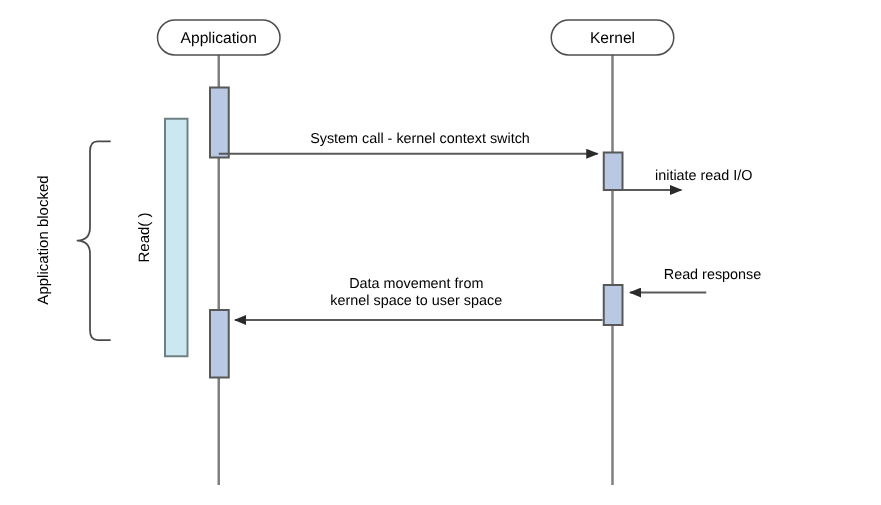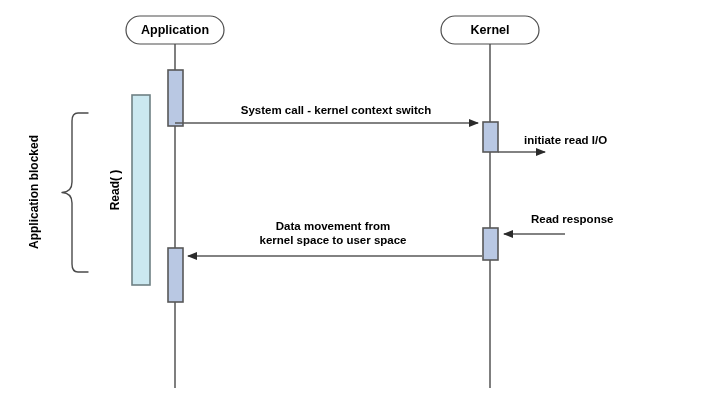--- a/index.html
+++ b/index.html
@@ -12,21 +12,20 @@
     width: 705px;
     height: 404px;
     overflow: hidden;
     font-family: "Liberation Sans", sans-serif;
   }
   #diagram-root {
     position: relative;
     width: 705px;
     height: 404px;
     background: #ffffff;
-    font-weight: bold;
   }
   svg.diagram-canvas {
     display: block;
     width: 705px;
     height: 404px;
   }
   .lifeline-head-box {
     fill: #ffffff;
     stroke: #4d4d4d;
     stroke-width: 1.2;

